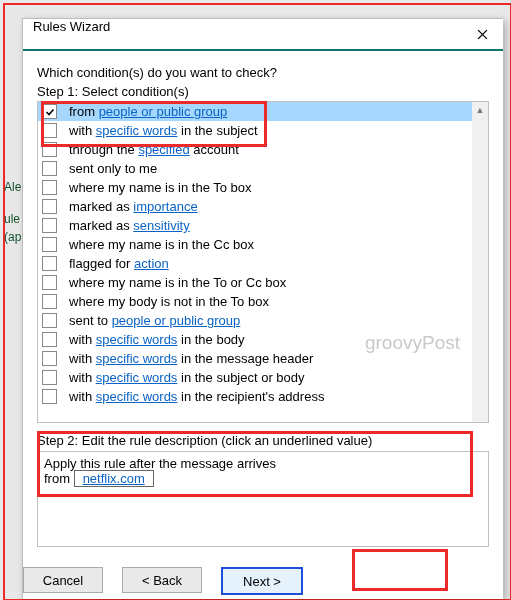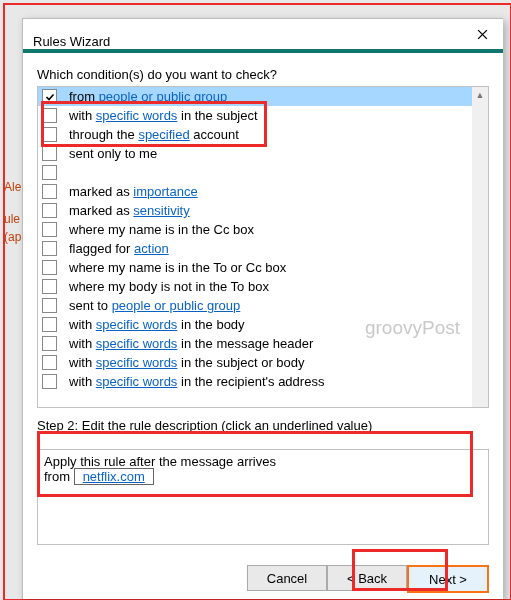--- a/index.html
+++ b/index.html
@@ -1,43 +1,43 @@
 <!DOCTYPE html>
 <html><head>
 <meta charset="utf-8">
 <style>
 html,body{margin:0;padding:0;background:#e8e8e8;font-family:"Segoe UI",Tahoma,sans-serif;font-size:13px;color:#000;width:511px;height:600px;overflow:hidden}
 .frame{position:absolute;left:3px;top:3px;width:505px;height:594px;border:2px solid #ed2a2a}
 .dialog{position:absolute;left:22px;top:18px;width:480px;height:580px;background:#fff;border-left:1px solid #bcbcbc;border-top:1px solid #bcbcbc;box-shadow:3px 3px 8px rgba(0,0,0,.25)}
-.titlebar{height:30px;display:flex;align-items:flex-end;border-bottom:4px solid #0f766e}
+.titlebar{height:30px;display:flex;align-items:flex-start;border-bottom:2px solid #0f766e}
 .title{padding-left:10px;font-size:13px}
 .closebox{width:42px;height:30px;display:flex;align-items:center;justify-content:center;margin-left:auto}
 .closebox svg{width:11px;height:11px}
 .body{padding:10px 14px 0 14px}
 .prompt{margin:4px 0 4px 0}
 .step1{margin:2px 0 2px 0}
 .listwrap{position:relative;border:1px solid #c0c0c0;height:320px;background:#fff}
 .list{position:absolute;left:0;top:0;right:16px;bottom:0;overflow:hidden}
 .scrollbar{position:absolute;right:0;top:0;width:16px;bottom:0;background:#f0f0f0}
 .scrollarrow{width:16px;height:16px;display:flex;align-items:center;justify-content:center;color:#777;font-size:9px}
 .row{height:19px;display:flex;align-items:center;padding-left:4px;gap:12px}
 .row.selected{background:#a6d8ff}
 .cb{width:13px;height:13px;border:1px solid #888;background:#fff;display:flex;align-items:center;justify-content:center;flex:none}
 .check{width:10px;height:10px}
 .rowtext{white-space:nowrap}
 .lk{color:#0a63c4;text-decoration:underline;cursor:pointer}
 .hi1{position:absolute;border:3px solid #ec2a2a;pointer-events:none}
 .step2{margin-top:10px}
-.descbox{border:1px solid #c0c0c0;height:86px;background:#fff;padding:4px 6px;margin-top:16px}
+.descbox{border:1px solid #c0c0c0;height:86px;background:#fff;padding:4px 6px;margin-top:3px}
 .boxed{border:1px solid #666;padding:0 8px}
-.btnrow{display:flex;justify-content:flex-end;gap:0;padding:20px 14px 0 0}
+.btnrow{display:flex;justify-content:flex-start;gap:19px;padding:20px 14px 0 0}
 .btn{min-width:78px;height:24px;background:#e9e9e9;border:1px solid #aaa;display:flex;align-items:center;justify-content:center;font-size:13px;cursor:pointer}
-.btn.primary{border:2px solid #f97316;background:#e5f1fb}
+.btn.primary{border:2px solid #1d4ed8;background:#e5f1fb}
 .watermark{position:absolute;right:28px;top:230px;color:#c9c9c9;font-family:Liberation Sans, sans-serif;font-size:19px;pointer-events:none}
-.leftstrip{position:absolute;left:4px;top:180px;font-size:12px;color:#c2410c}
+.leftstrip{position:absolute;left:4px;top:180px;font-size:12px;color:#14532d}
 .leftstrip div{margin-bottom:4px}
 </style>
 </head>
 <body>
 
 <div class="frame"></div>
 
 <div class="leftstrip">
   <div>Ale</div>
   <div style="height:10px"></div>
@@ -51,20 +51,21 @@
     <span class="title">Rules Wizard</span>
     <div class="closebox">
       <svg viewBox="0 0 10 10">
           <path d="M1 1 L9 9 M9 1 L1 9" stroke="#000" stroke-width="1.2"></path>
         </svg>
     </div>
   </div>
 
   <div class="body">
     <div class="prompt">Which condition(s) do you want to check?</div>
+    <div class="step1">Step 1: Select condition(s)</div>
 
     <div class="listwrap">
       <div class="list" id="list">
           <div class="row selected">
             <div class="cb">
               <svg class="check" viewBox="0 0 10 10">
                 <path d="M1.5 5 L4 7.5 L8.5 2.5" stroke="#000" stroke-width="1.6" fill="none"></path>
               </svg>
             </div>
             <span class="rowtext"><span>from </span><span class="lk">people or public group</span><span></span></span>
@@ -76,20 +77,21 @@
           <div class="row">
             <div class="cb"></div>
             <span class="rowtext"><span>through the </span><span class="lk">specified</span><span> account</span></span>
           </div>
           <div class="row">
             <div class="cb"></div>
             <span class="rowtext">sent only to me</span>
           </div>
           <div class="row">
             <div class="cb"></div>
+            <span class="rowtext">where my name is in the To box</span>
           </div>
           <div class="row">
             <div class="cb"></div>
             <span class="rowtext"><span>marked as </span><span class="lk">importance</span><span></span></span>
           </div>
           <div class="row">
             <div class="cb"></div>
             <span class="rowtext"><span>marked as </span><span class="lk">sensitivity</span><span></span></span>
           </div>
           <div class="row">

